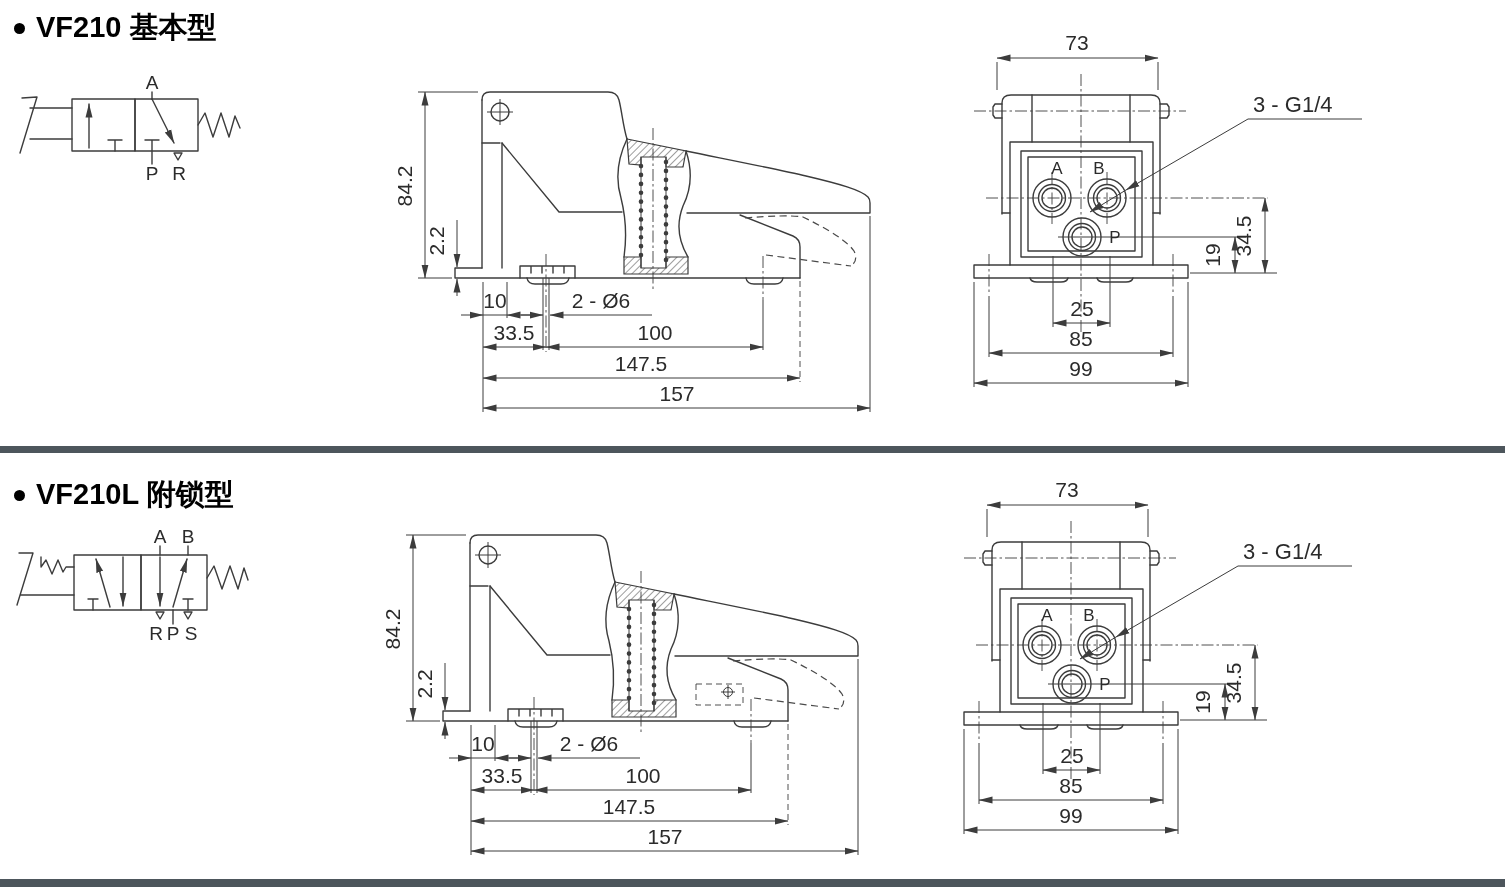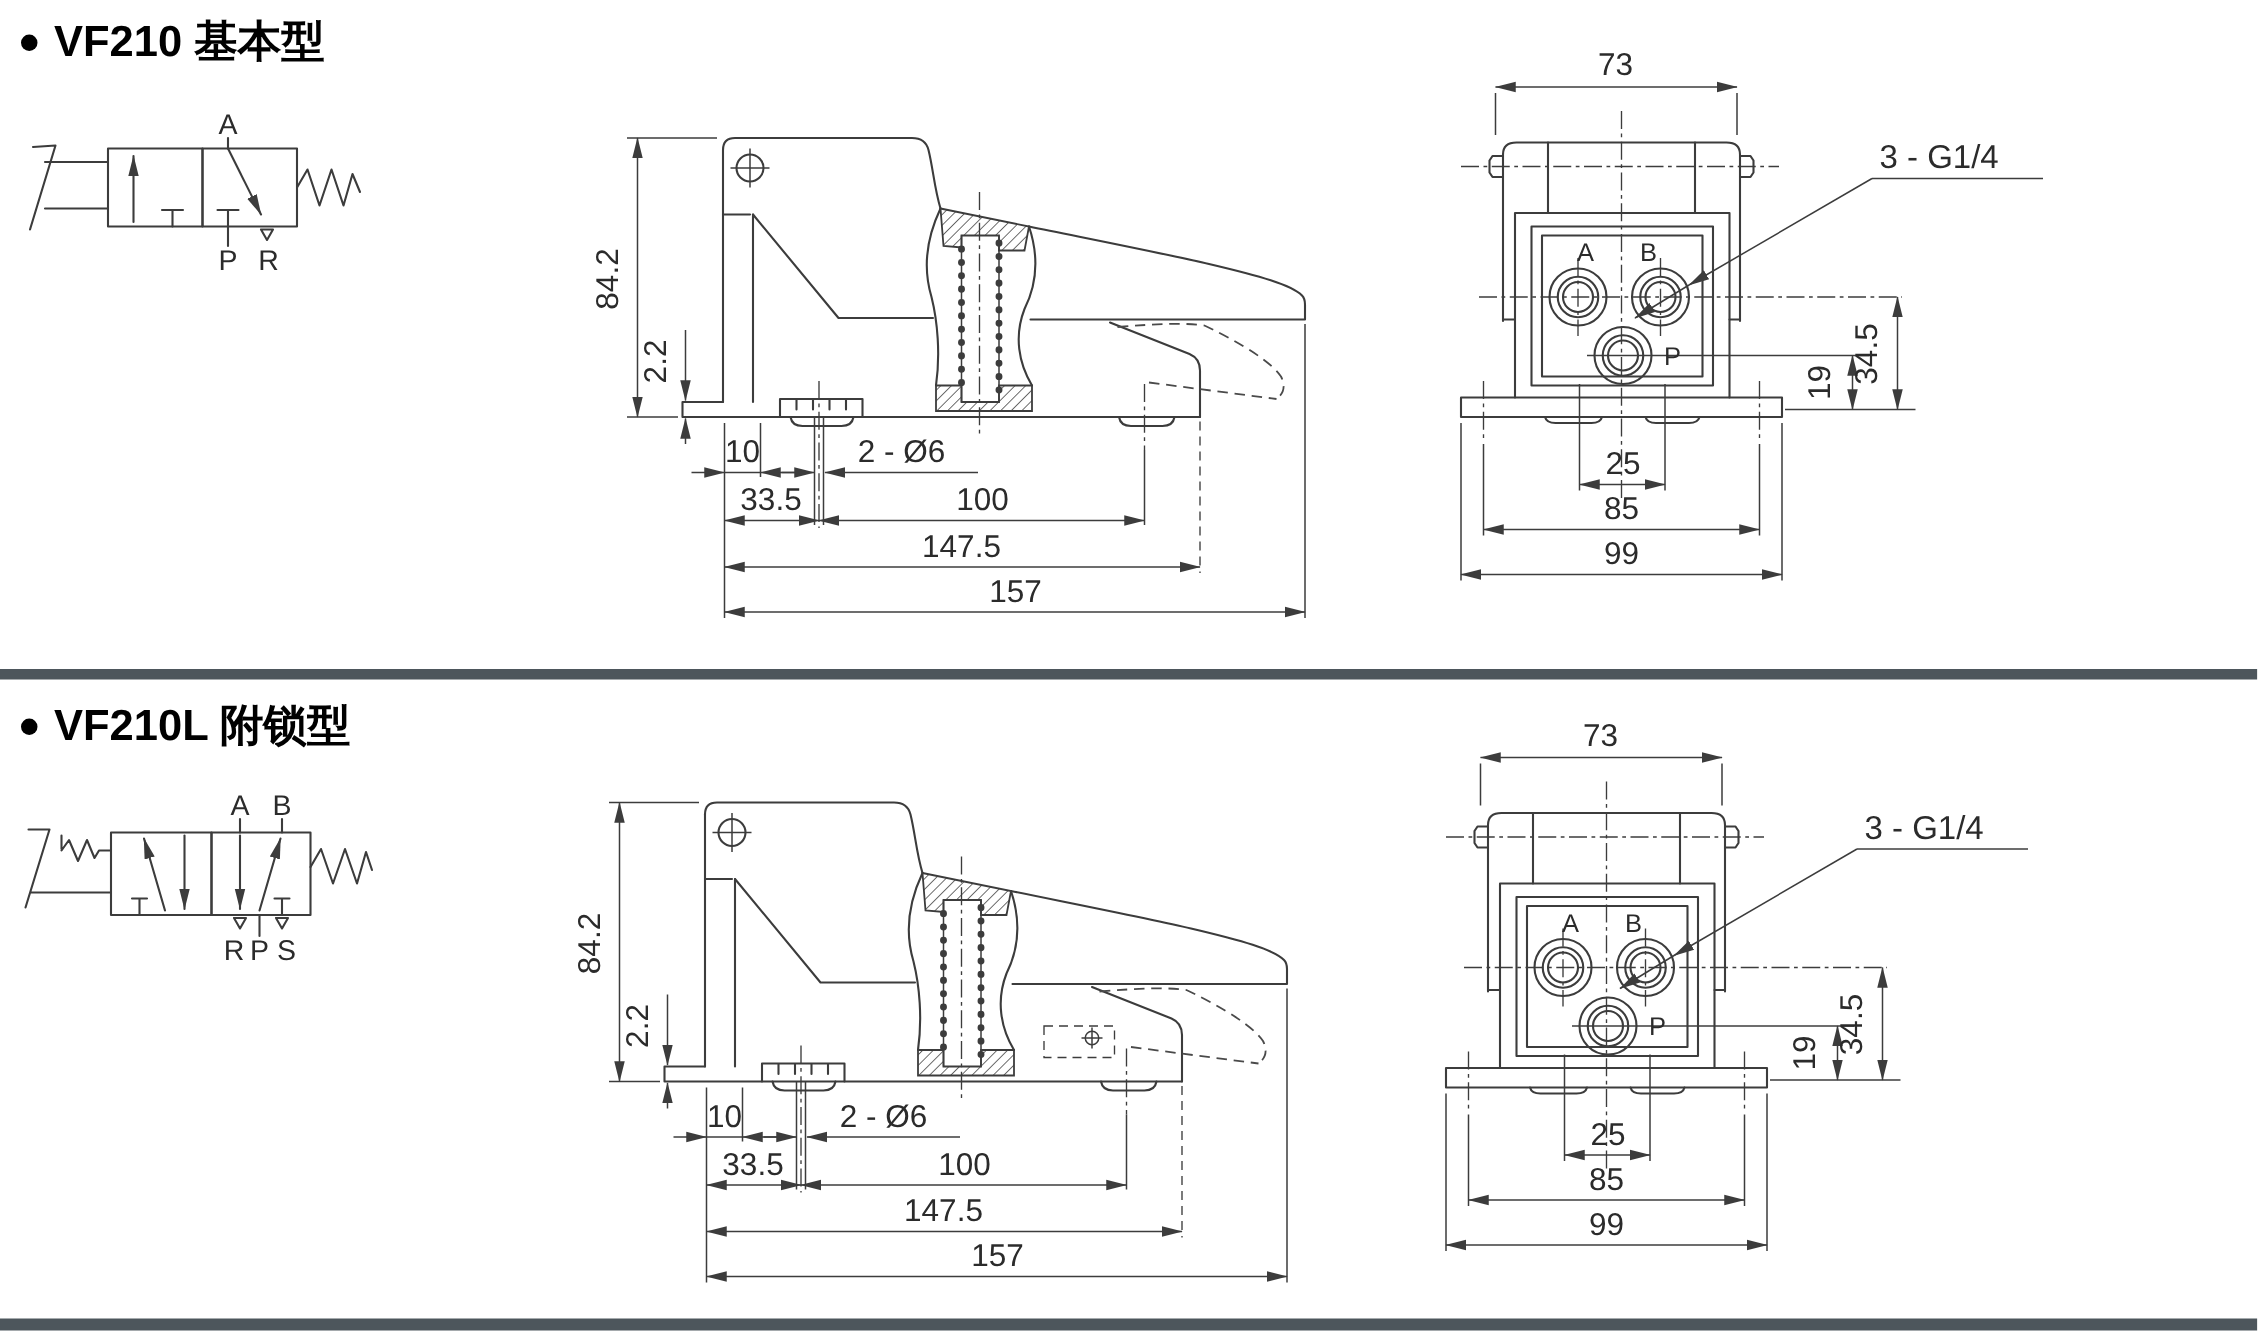--- a/index.html
+++ b/index.html
@@ -27,21 +27,21 @@
 </head>
 <body>
 
 <div id="stage">
 
   <div class="section-title" style="left:14px;top:8px">
     <span class="bullet"></span>
     <span>VF210 基本型</span>
   </div>
 
-  <div class="section-title" style="left:14px;top:464px">
+  <div class="section-title" style="left:14px;top:475px">
     <span class="bullet"></span>
     <span>VF210L 附锁型</span>
   </div>
 
   <div class="divider" style="top:446px;height:7px"></div>
   <div class="divider" style="top:879px;height:8px"></div>
 
   <svg width="1505" height="895" viewBox="0 0 1505 895">
     <defs>
       <marker id="arr" viewBox="0 0 14 10" refX="13.5" refY="5" markerWidth="14" markerHeight="10" markerUnits="userSpaceOnUse" orient="auto-start-reverse">

